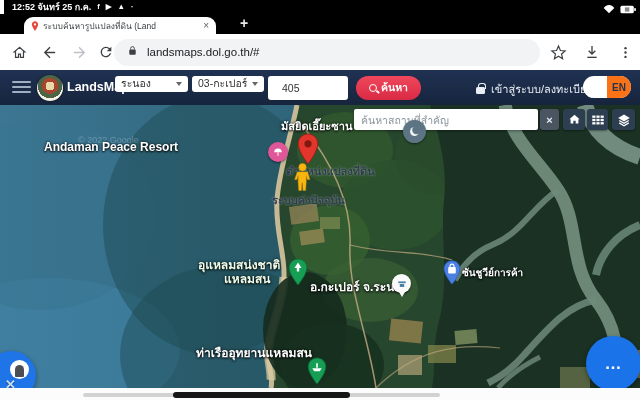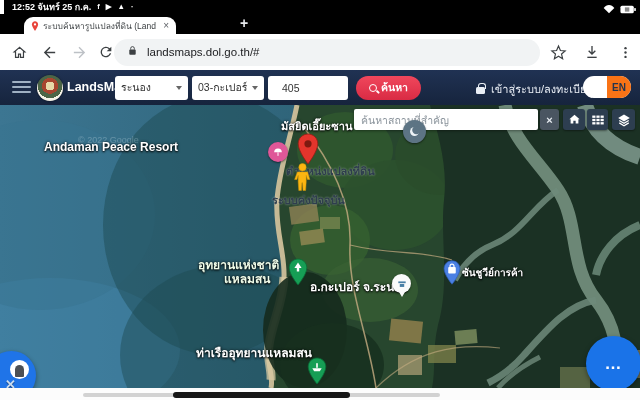--- a/index.html
+++ b/index.html
@@ -9,21 +9,21 @@
 
   
   .status-bar { position:absolute; top:0; left:4px; width:640px; height:14px; background:#000;
     display:flex; align-items:flex-start; padding:0 8px; color:#fff; }
   .status-left { display:flex; align-items:center; gap:6px; font-size:9px; font-weight:bold; }
   .notif-glyph { font-size:7.5px; line-height:1; }
   .status-right { margin-left:auto; display:flex; align-items:center; gap:5px; }
 
   
   .tab-strip { position:absolute; top:14px; left:0; width:640px; height:20px; background:#000; }
-  .tab { position:absolute; left:24px; top:3px; width:152px; height:17px; background:#fff;
+  .tab { position:absolute; left:24px; top:3px; width:192px; height:17px; background:#fff;
     border-radius:9px 9px 0 0; display:flex; align-items:center; gap:4px; padding:0 7px; }
   .tab-title { flex:1; font-size:8.5px; color:#3c4043; white-space:nowrap; overflow:hidden; }
   .tab-close { font-size:10px; color:#5f6368; line-height:1; }
   .new-tab { position:absolute; left:240px; top:1px; color:#e8eaed; font-size:14px; font-weight:bold; }
 
   
   .toolbar { position:absolute; top:34px; left:0; width:558px; height:36px; background:#fff; }
   .tb-icon { position:absolute; top:9px; width:18px; height:18px; display:flex; align-items:center; justify-content:center; }
   .url-pill { position:absolute; left:114px; top:4.5px; width:426px; height:27px; background:#f1f3f4;
     border-radius:14px; display:flex; align-items:center; gap:9px; padding:0 13px; }
@@ -31,21 +31,21 @@
 
   
   .app-header { position:absolute; top:70px; left:0; width:640px; height:35px;
     background:linear-gradient(#203253,#16243d); }
   .hamburger { position:absolute; left:12px; top:11px; width:19px; }
   .hamburger i { display:block; height:2px; background:#9fb0c3; margin-bottom:3px; border-radius:1px; }
   .logo { position:absolute; left:37px; top:4.5px; width:26px; height:26px; border-radius:50%;
     background:radial-gradient(circle at 50% 42%, #e8d9a8 0 22%, #a8452f 22% 40%, #4c6546 40% 62%, #f6f2e6 62% 100%);
     box-shadow:0 0 2px rgba(0,0,0,.6); }
   .brand { position:absolute; left:67px; top:10px; color:#fff; font-size:12.5px; font-weight:bold; }
-  .hdr-select { position:absolute; top:5.5px; height:24px; background:#fff; border-radius:3px;
+  .hdr-select { position:absolute; top:5.5px; height:16px; background:#fff; border-radius:3px;
     display:flex; align-items:center; justify-content:space-between; padding:0 6px; font-size:10.5px; color:#333; }
   .sel-province { left:115px; width:73px; }
   .sel-amphoe { left:192px; width:72px;text-align:right; }
   .chev { width:0; height:0; border-left:3.5px solid transparent; border-right:3.5px solid transparent; border-top:4.5px solid #666; }
   .hdr-input { position:absolute; left:268px; top:5.5px; width:80px; height:24px; border:none; border-radius:3px;
     font-size:10.5px; color:#333; padding:0 14px; font-family:"Liberation Sans",sans-serif; }
   .search-btn { position:absolute; left:356px; top:5.5px; width:65px; height:24px; border:none; border-radius:12px;
     background:linear-gradient(#f0475c,#d92b44); color:#fff; font-size:10.5px; font-weight:bold;
     display:flex; align-items:center; justify-content:center; gap:4px; font-family:"Liberation Sans",sans-serif; }
   .login { position:absolute; left:476px; top:10px; display:flex; align-items:center; gap:6px; color:#e9eef5; font-size:11px; }
@@ -322,21 +322,21 @@
         <path d="M11 3.5 19 8.3 11 13.1 3 8.3z" fill="#fff"></path>
         <path d="M4.5 11.6 11 15.5l6.5-3.9" fill="none" stroke="#fff" stroke-width="1.8"></path>
         <path d="M4.5 15 11 18.9 17.5 15" fill="none" stroke="#fff" stroke-width="1.8"></path>
       </svg>
     </div>
 
     <span class="map-label lbl-mosque">มัสยิดเอี๊ยะซาน</span>
     <span class="map-label lbl-resort">Andaman Peace Resort</span>
     <span class="dark-label lbl-plot">ตำแหน่งแปลงที่ดิน</span>
     <span class="dark-label lbl-current">ระบบค่งปัจจุบัน</span>
-    <span class="map-label lbl-park1">อุทยานแห่งชาติ</span>
+    <span class="map-label lbl-park1">อุแหลมสน่งชาติ</span>
     <span class="map-label lbl-park2">แหลมสน</span>
     <span class="map-label lbl-district">อ.กะเปอร์ จ.ระนอง</span>
     <span class="map-label lbl-shop">ซันชูวีย์การค้า</span>
     <span class="map-label lbl-pier">ท่าเรืออุทยานแหลมสน</span>
 
     <div class="poi poi-circle crescent-poi">
       <svg width="17" height="17" viewBox="0 0 23 23">
           <circle cx="11.5" cy="11.5" r="6" fill="#eef3f7"></circle>
           <circle cx="14" cy="9.6" r="5.6" fill="#5d7484"></circle>
         </svg>

